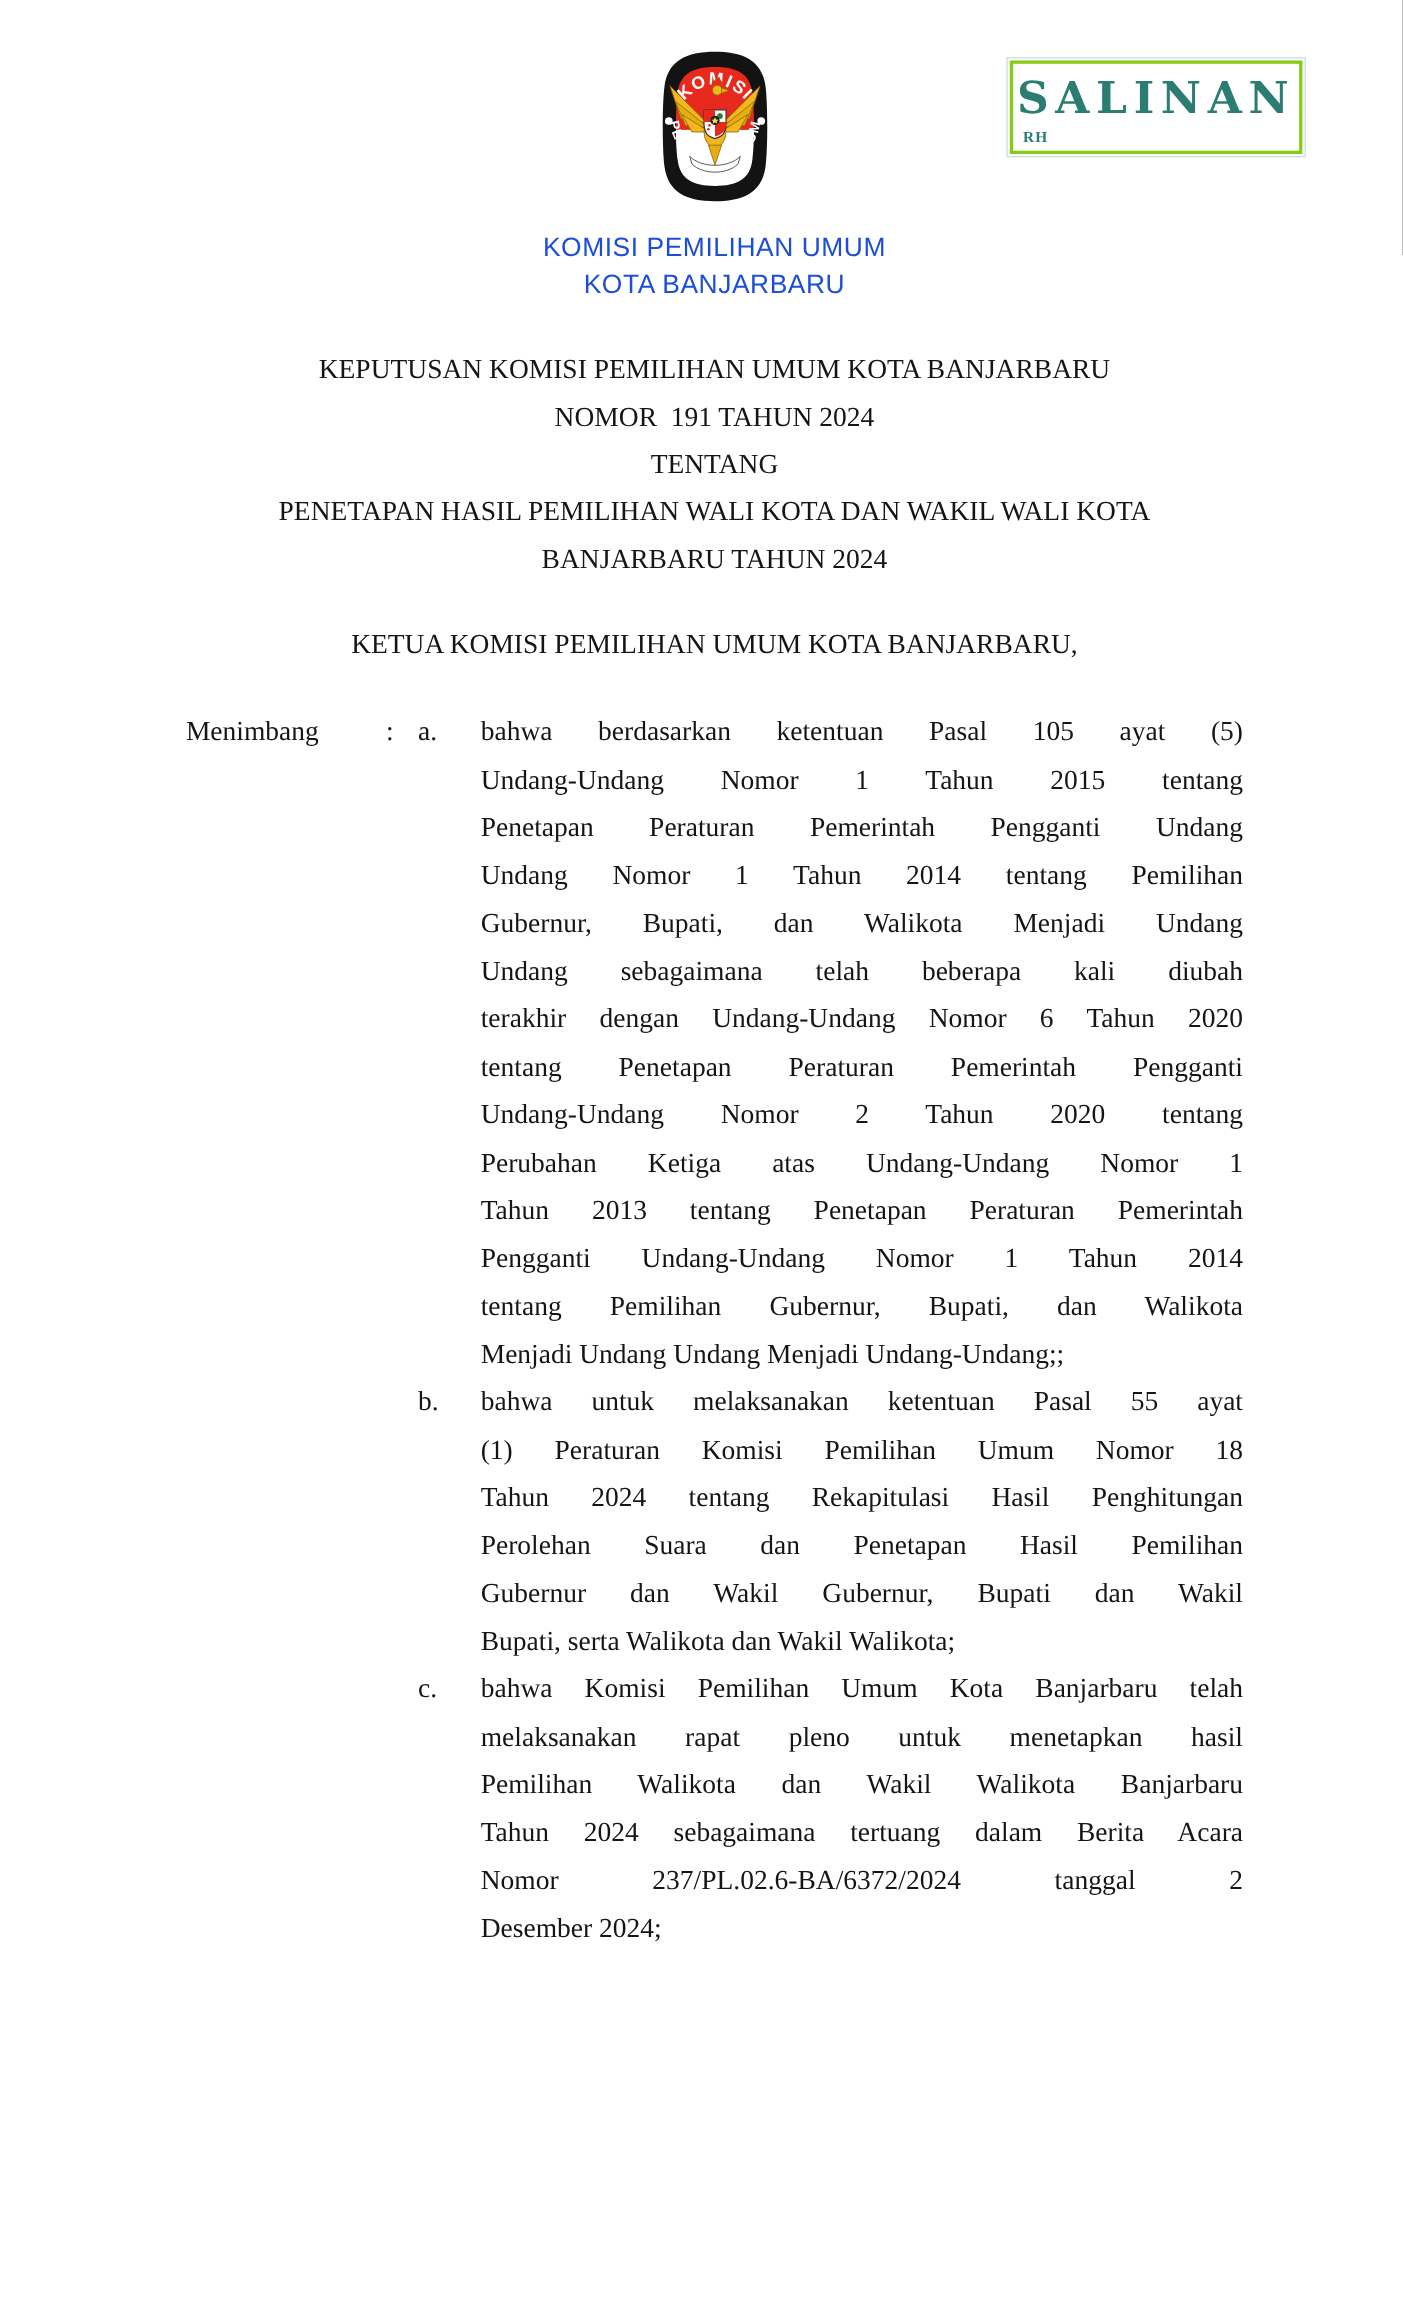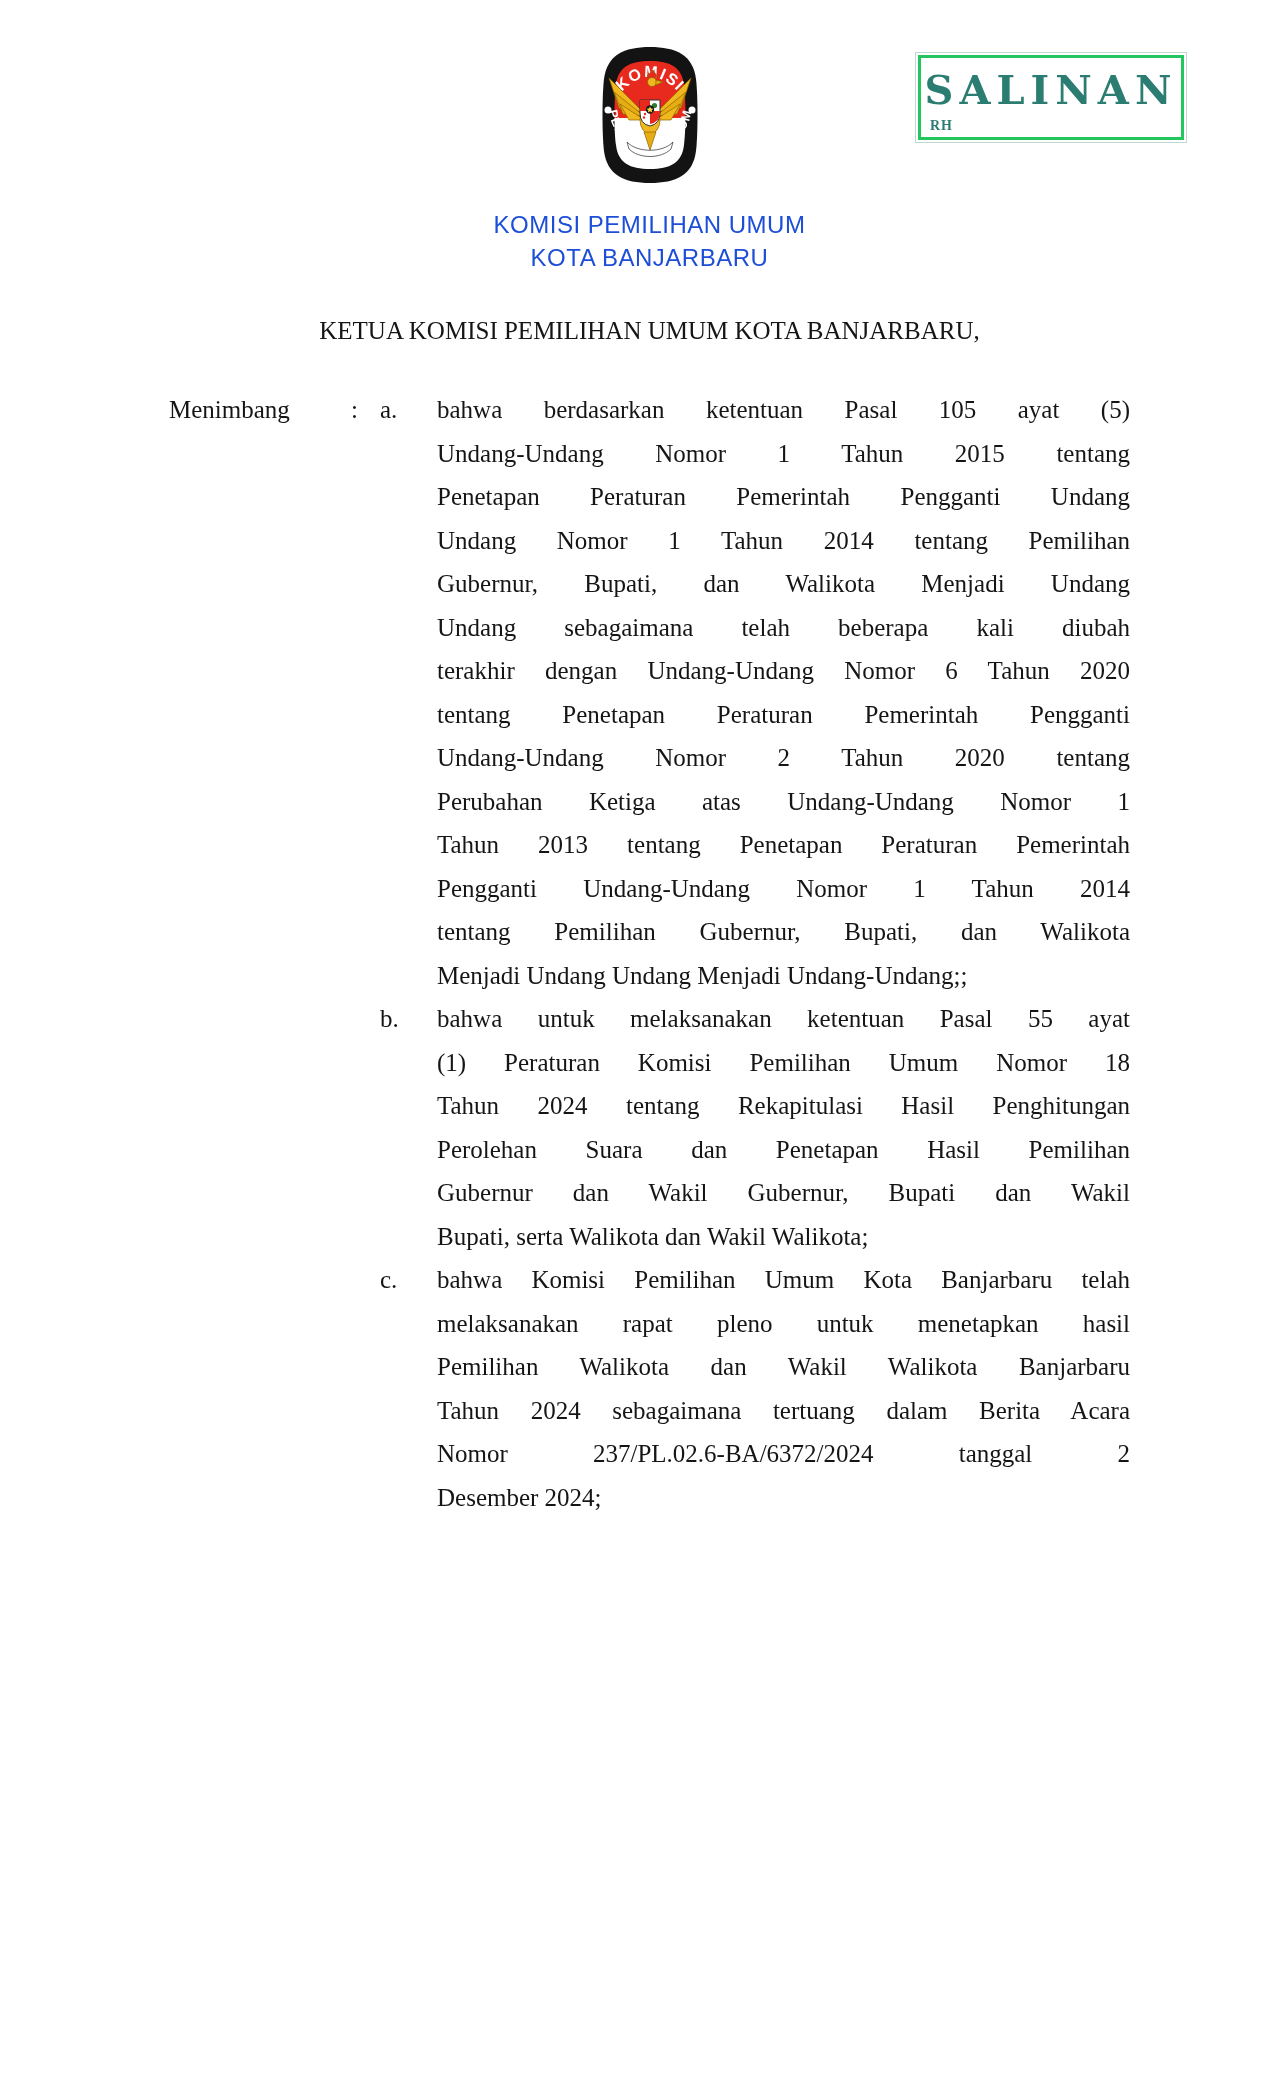--- a/index.html
+++ b/index.html
@@ -12,21 +12,21 @@
   
   .header-block { padding-top:46px; margin-left:169px; width:961px; text-align:center; }
   .kpu-logo { display:inline-block; }
   .header-text {
     margin-top:20px; font-family:"Liberation Sans", sans-serif;
     font-size:24px; line-height:33px; letter-spacing:0.5px; color:#1d4ed8;
   }
   
   .stamp {
     position:absolute; left:918px; top:55px; width:266px; height:85px;
-    border:3px solid #22c55e; outline:1px solid rgba(43,125,113,0.30); outline-offset:2px;
+    border:3px solid #84cc16; outline:1px solid rgba(43,125,113,0.30); outline-offset:2px;
     color:#2b7d71;
   }
   .stamp-label {
     font-family:"DejaVu Serif", serif; font-weight:bold; font-size:40px;
     letter-spacing:6px; text-align:center; margin-top:8px;
   }
   .stamp-initials {
     position:absolute; left:9px; bottom:3px;
     font-family:Liberation Serif, serif; font-weight:bold; font-size:14px; letter-spacing:1px;
   }
@@ -106,20 +106,31 @@
         <circle cx="53" cy="63.5" r="4.2" fill="#1a1a1a" stroke="none"></circle>
         <polygon points="53,60.4 54,62.6 56.4,62.8 54.6,64.3 55.2,66.6 53,65.3 50.8,66.6 51.4,64.3 49.6,62.8 52,62.6" fill="#ffd94a" stroke="none"></polygon>
       </g>
     </svg>
     <div class="header-text">
       <div>KOMISI PEMILIHAN UMUM</div>
       <div>KOTA BANJARBARU</div>
     </div>
   </div>
 
+  <div class="title-block">
+  <div class="title-line">KEPUTUSAN KOMISI PEMILIHAN UMUM KOTA BANJARBARU</div>
+
+  <div class="title-line">NOMOR  191 TAHUN 2024</div>
+
+  <div class="title-line">TENTANG</div>
+
+  <div class="title-line">PENETAPAN HASIL PEMILIHAN WALI KOTA DAN WAKIL WALI KOTA</div>
+
+  <div class="title-line">BANJARBARU TAHUN 2024</div>
+</div>
 
   <div class="salutation">KETUA KOMISI PEMILIHAN UMUM KOTA BANJARBARU,</div>
 
   <div class="consider">
     <div class="c-label">Menimbang</div>
     <div class="c-colon">:</div>
     <div class="c-items">
   <div class="item">
     <div class="i-letter">a.</div>
     <div class="i-lines">

